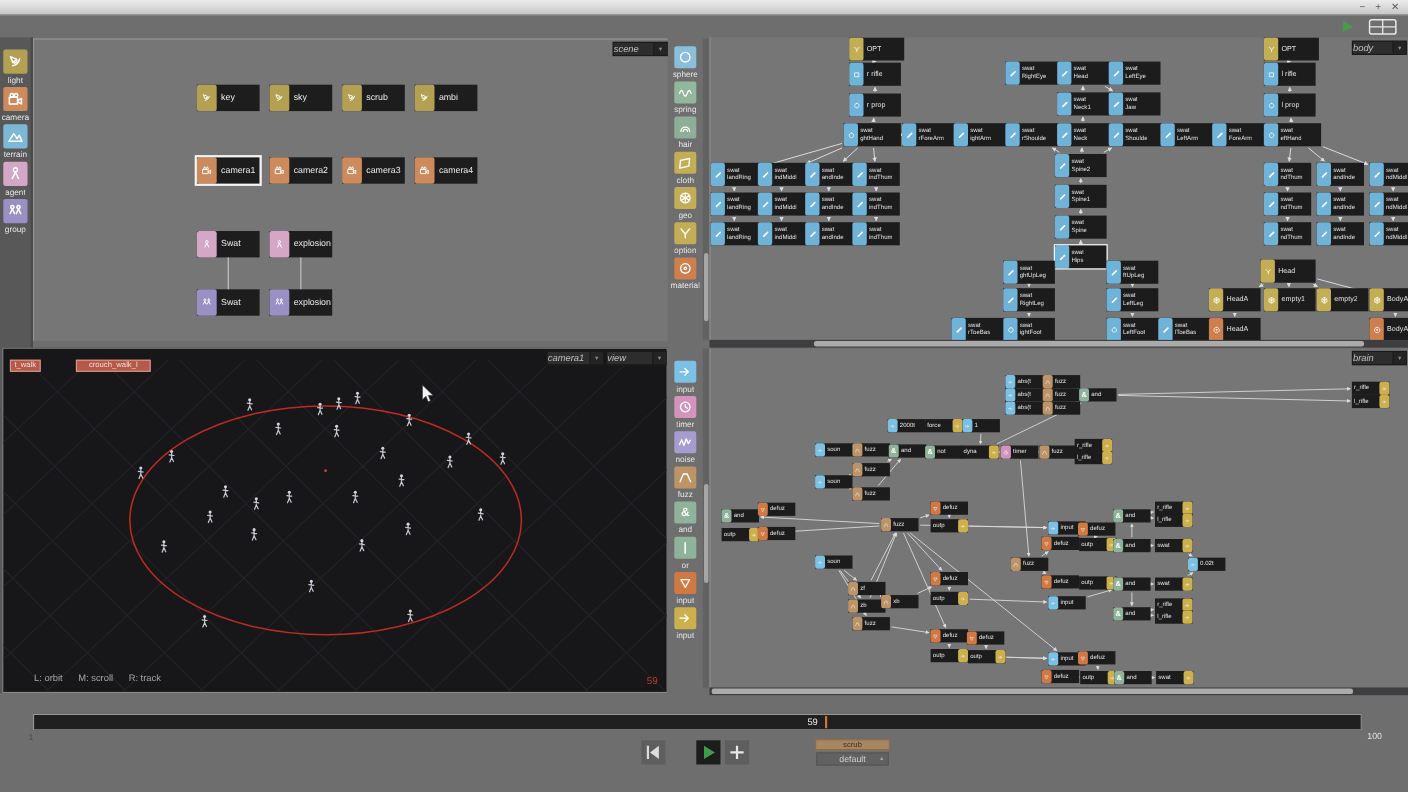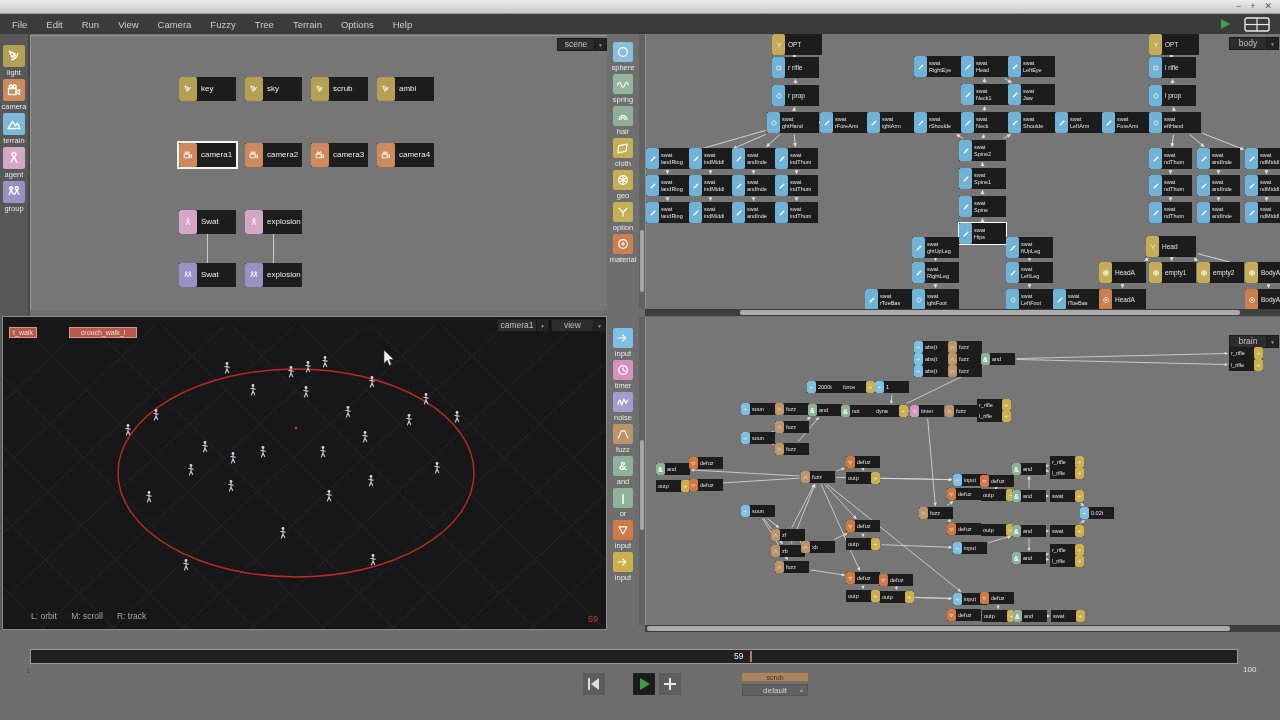--- a/index.html
+++ b/index.html
@@ -38,25 +38,25 @@
   .xlabel{font-size:5.5px;line-height:6.5px;padding:4px 0 0 2px;white-space:pre;overflow:hidden;}
   .xlabel.single{line-height:21px;padding:0 0 0 3px;font-size:6.5px;}
   .bnode{position:absolute;display:flex;background:#1c1c1c;color:#e4e4e4;}
   .blabel{font-size:5.5px;line-height:12px;padding-left:2px;flex:1;overflow:hidden;white-space:nowrap;}
   .hsb{position:absolute;height:7px;background:#3e3e40;}
   .hsb .thumb{position:absolute;top:1px;height:5px;background:#ababab;border-radius:2px;}
   
   .viewport{position:absolute;left:2px;top:316px;width:605px;height:314px;background:#17171a;border:1px solid #8a8a8a;box-sizing:border-box;}
   .vtab{position:absolute;top:10px;height:11px;background:#b4594b;border:1px solid #d89a86;color:#f3ded6;font-size:7px;line-height:10px;text-align:center;box-sizing:border-box;}
   .dd{position:absolute;height:13px;background:#2d2d2d;border:1px solid #1a1a1a;color:#c0c0c0;font-size:8.5px;display:flex;align-items:stretch;box-sizing:border-box;}
-  .dd .txt{flex:1;text-align:center;line-height:11px;}
+  .dd .txt{flex:1;text-align:left;line-height:11px;font-style:italic;}
   .dd .arr{width:11px;background:#242424;color:#909090;font-size:5px;display:flex;align-items:center;justify-content:center;border-left:1px solid #1a1a1a;}
   #dd-scene{left:526px;top:2px;width:50px;}
   #dd-body{left:583px;top:3px;width:50px;}
-  #dd-brain{left:583px;top:2px;width:50px;margin-top:16px;}
+  #dd-brain{left:583px;top:2px;width:50px;}
   #dd-cam{left:494px;top:2px;width:52px;}
   #dd-view{left:548px;top:2px;width:55px;}
   .vhint{position:absolute;left:28px;bottom:8px;font-size:8.5px;color:#a6a6a6;white-space:pre;}
   .vframe{position:absolute;right:8px;bottom:5px;font-size:9px;color:#c03a30;}
   
   .tlbar{position:absolute;left:30px;top:649px;width:1208px;height:15px;background:#202021;border:1px solid #989898;box-sizing:border-box;}
   .tlnum{position:absolute;left:703px;top:1px;font-size:8.5px;color:#ececec;}
   .tlcur{position:absolute;left:719px;top:1px;width:2px;height:11px;background:#c87a3a;}
   .fstart{position:absolute;left:26px;top:666px;font-size:8px;color:#4d4d4d;}
   .fend{position:absolute;left:1243px;top:665px;font-size:8px;color:#e2e2e2;}
@@ -81,32 +81,20 @@
 <div id="root">
 
   <div class="titlebar">
     <div class="winctl">
       <span>−</span>
       <span>+</span>
       <span>✕</span>
     </div>
   </div>
 
-  <div class="menubar" id="menubar">
-      <span class="menu-item">File</span>
-      <span class="menu-item">Edit</span>
-      <span class="menu-item">Run</span>
-      <span class="menu-item">View</span>
-      <span class="menu-item">Camera</span>
-      <span class="menu-item">Fuzzy</span>
-      <span class="menu-item">Tree</span>
-      <span class="menu-item">Terrain</span>
-      <span class="menu-item">Options</span>
-      <span class="menu-item">Help</span>
-    </div>
   <div class="mb-play"></div>
   <svg class="mb-grid" width="26" height="15">
     <rect x="1" y="1" width="24" height="13" rx="2" fill="none" stroke="#e8e8e8" stroke-width="1.4"></rect>
     <line x1="13" y1="1" x2="13" y2="14" stroke="#e8e8e8" stroke-width="1.2"></line>
     <line x1="1" y1="7.5" x2="25" y2="7.5" stroke="#e8e8e8" stroke-width="1.2"></line>
   </svg>
 
   <div class="sidebar" id="left-toolbar">
       <div class="tool">
         <span class="ic" style="background: rgb(179, 160, 82); width: 22px; height: 22px;">

